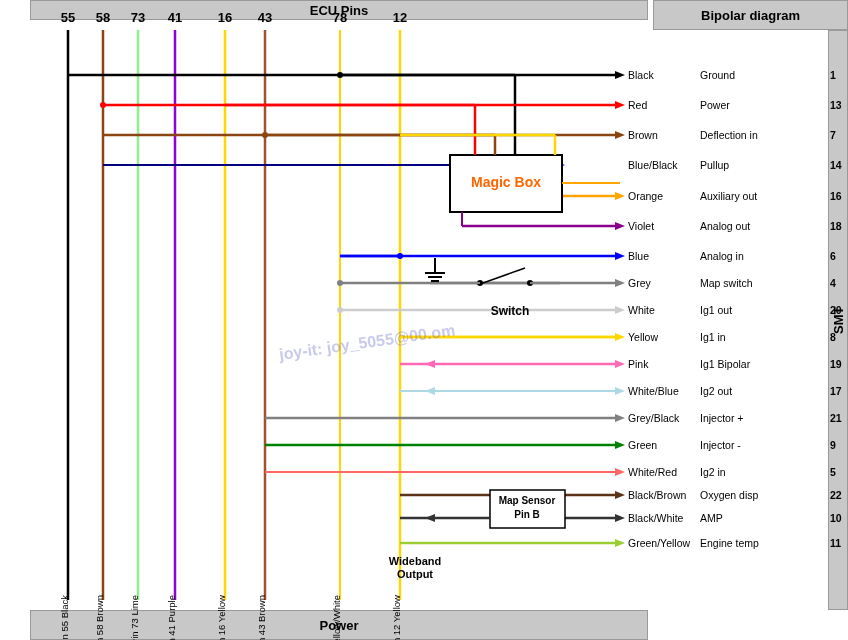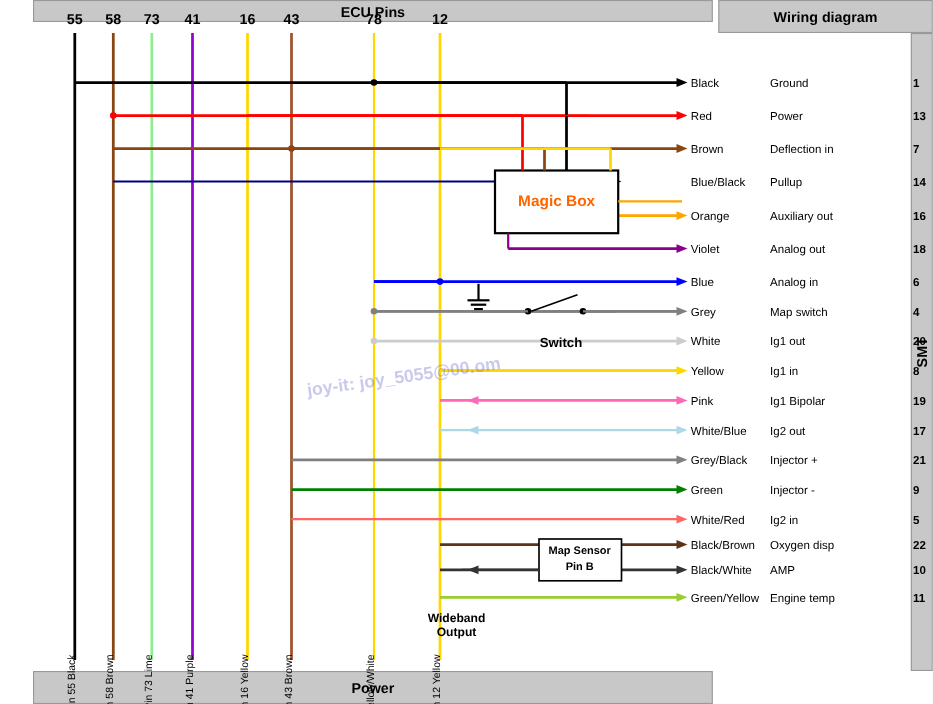--- a/index.html
+++ b/index.html
@@ -90,21 +90,21 @@
 </head>
 <body>
 
 <div class="main-container">
 
   <div class="header-ecu">
     <span>ECU Pins</span>
   </div>
 
   <div class="header-wiring">
-    <span>Wiring diagram</span>
+    <span>Bipolar diagram</span>
   </div>
 
   <div class="footer-engine">
     <span>Power</span>
   </div>
 
   <div class="smt-label">
     <span>SMT</span>
   </div>
 

